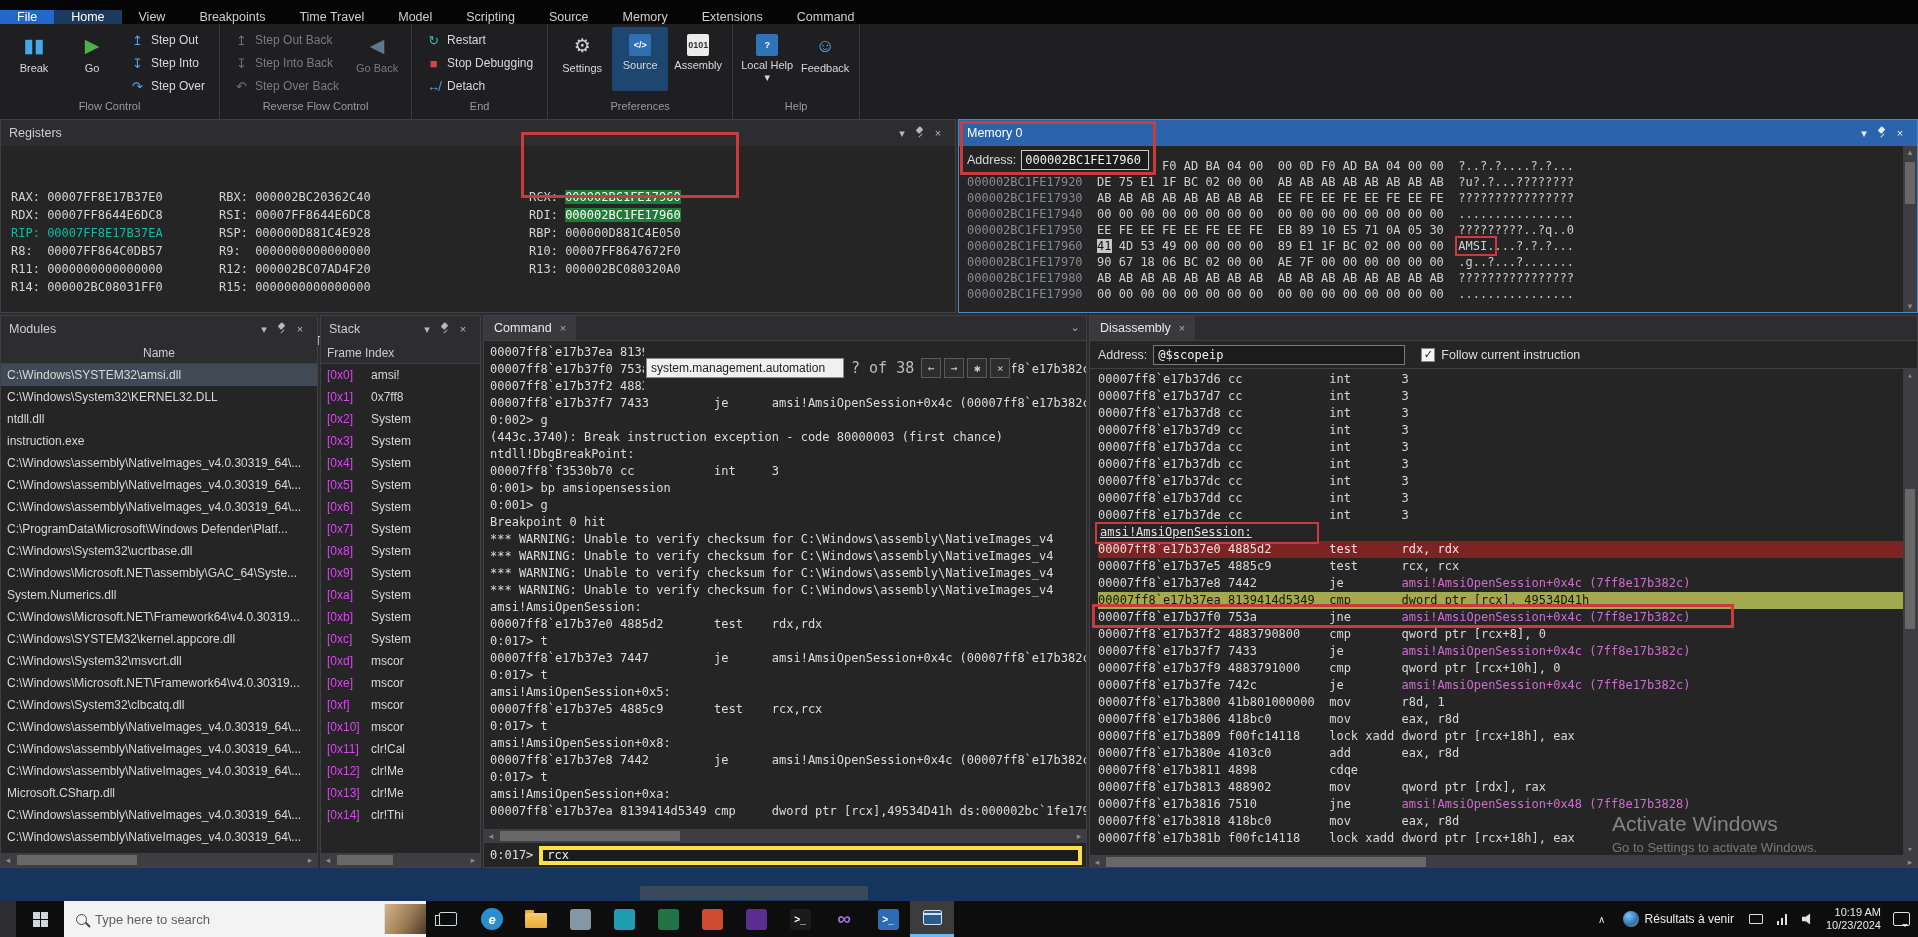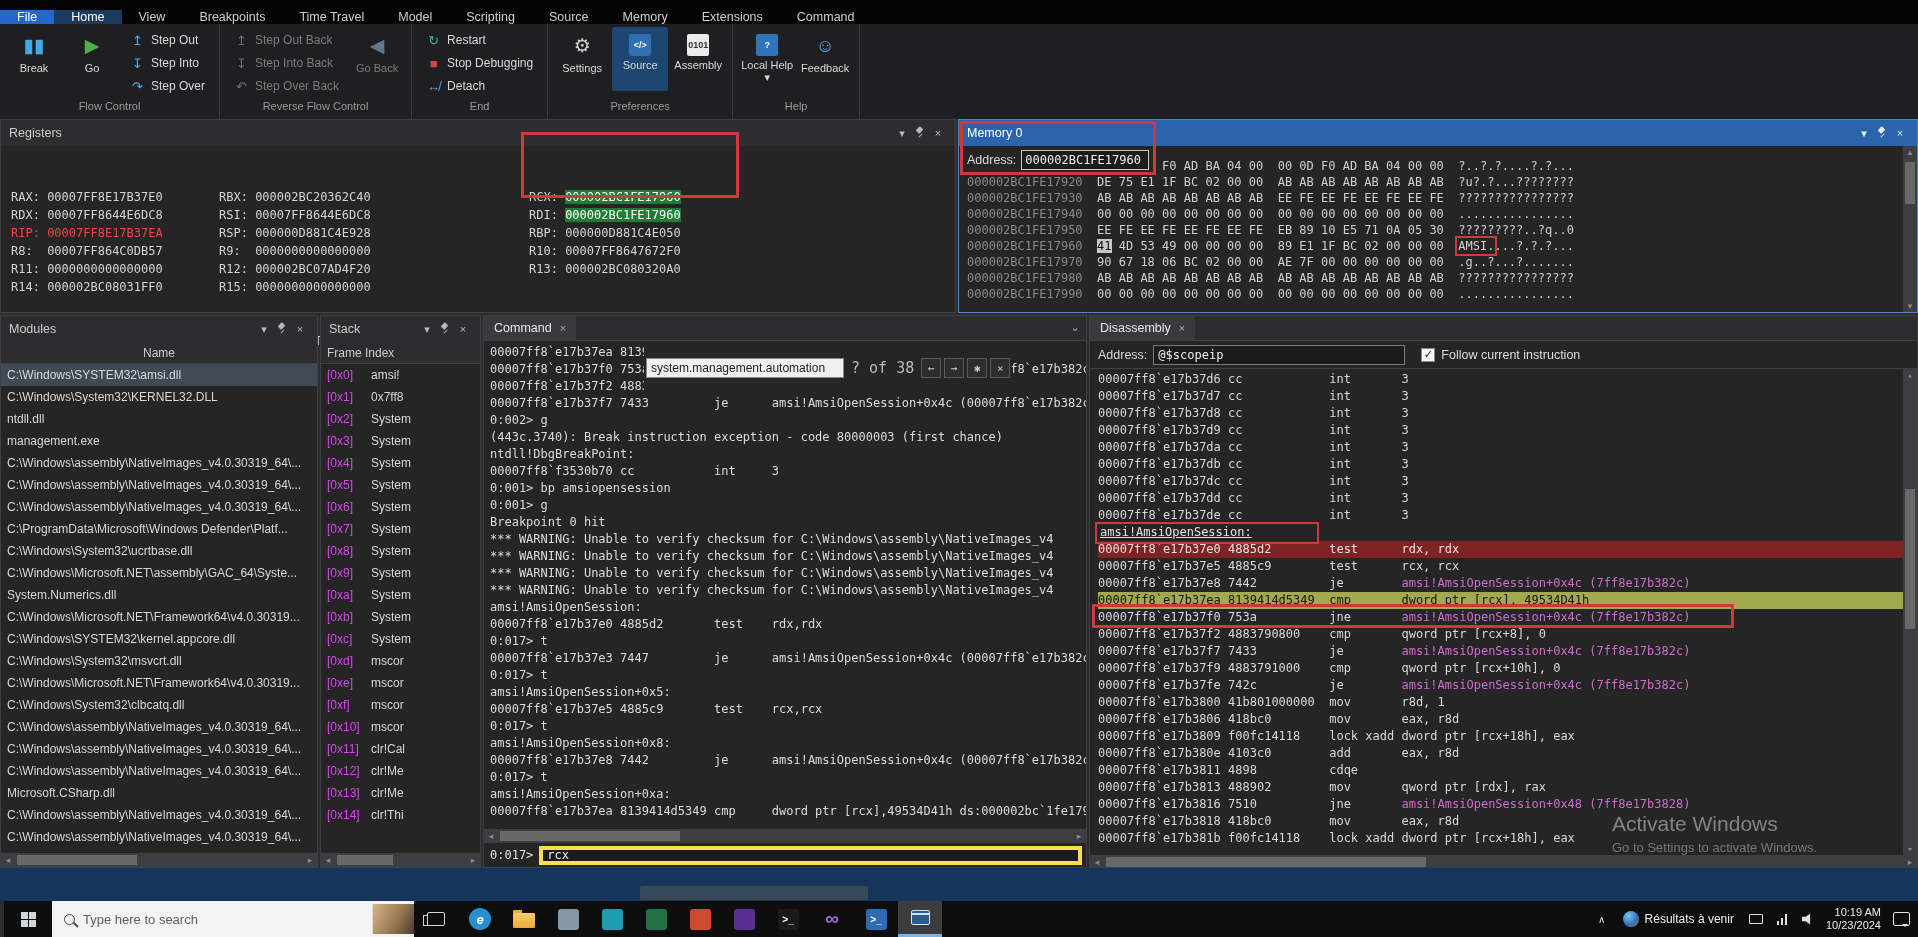--- a/index.html
+++ b/index.html
@@ -54,21 +54,21 @@
   .harr{position:absolute;top:0;width:14px;height:14px;color:#8b8b8b;font-size:9px;text-align:center;line-height:14px}
   .hthumb{position:absolute;top:2px;height:10px;background:#686868}
 
   
   #panel-registers{top:119px;left:0;width:956px;height:194px}
   .regs-body{position:relative;padding:6px 0 0 10px;font-family:var(--mono);font-size:12px;line-height:18px;white-space:pre;overflow:visible}
   .reg-row{display:flex}
   .reg-cell{white-space:pre}
   .col0{width:208px}.col1{width:310px}
   .reg-v.v-sel{background:#1d7d35;color:#fff}
-  .c-rip,.c-rip span{color:#ef4444}
+  .c-rip,.c-rip span{color:#14b8a6}
   .reg-line{white-space:pre}
   .regs-redbox{position:absolute;left:520px;top:-14px;width:218px;height:66px;border:3px solid var(--red);z-index:5;pointer-events:none}
 
   
   #panel-memory{top:119px;left:958px;right:0;height:194px;border:1px solid #4a86c8}
   #panel-memory .ptitle{background:#2b64ad;color:#fff}
   #panel-memory .tb-ic-btn{color:#e8eef5}
   #panel-memory .pin::before,#panel-memory .pin::after{background:#e8eef5}
   .mem-body{position:relative;height:166px;overflow:hidden}
   .mem-rows{position:absolute;left:0;right:16px;top:12px;font-family:var(--mono);font-size:12px;line-height:16px}
@@ -120,21 +120,21 @@
   .dr{white-space:pre;height:17px;overflow:hidden}
   .dr-sym{color:#cf6ccf}
   .dr-bp{background:#7e2323;color:#f2dede}
   .dr-cur{background:#a3a94e;color:#15150a}
   .dr-labelrow{overflow:visible;position:relative;z-index:3}
   .dr-label{display:inline-block;width:224px;border:2px solid var(--red);padding:0 0 1px 3px;margin:-3px 0 0 -3px;text-decoration:underline;color:#e2e2e2;background:rgba(37,37,38,.6)}
   .redbox{position:absolute;border:3px solid var(--red);z-index:4;pointer-events:none}
 
   
   #statusbar{position:absolute;top:868px;left:0;right:0;height:33px;background:#15355c}
-  #taskbar{position:absolute;top:901px;left:4px;right:0;height:36px;background:#0d0d0d;display:flex;align-items:flex-start}
+  #taskbar{position:absolute;top:901px;left:16px;right:0;height:36px;background:#0d0d0d;display:flex;align-items:flex-start}
   .start-btn{width:48px;height:36px;display:flex;align-items:center;justify-content:center}
   .win-grid{display:grid;grid-template-columns:7px 7px;grid-template-rows:7px 7px;gap:1px}
   .win-grid span{background:#cfd6dc}
   .search-box{width:362px;height:36px;background:#f3f3f3;display:flex;align-items:center;padding:0 0 0 12px;gap:8px}
   .mag{width:11px;height:11px;border:1.6px solid #4a4a4a;border-radius:50%;position:relative;flex:none}
   .mag::after{content:"";position:absolute;width:6px;height:1.6px;background:#4a4a4a;right:-5px;bottom:-2px;transform:rotate(45deg)}
   .search-input{flex:1;border:none;background:transparent;font-size:13px;color:#3c3c3c;outline:none}
   .search-input::placeholder{color:#5f5f5f}
   .cat-thumb{width:42px;height:30px;flex:none;background:linear-gradient(120deg,#d7b58a,#9a7a55 55%,#4a3a2a);border-left:1px solid #ddd}
   #taskbar-apps{display:flex;align-items:center;height:36px}
@@ -343,21 +343,21 @@
       <span class="sp"></span>
     <span class="tb-ic-btn">▾</span>
     <span class="tb-ic-btn"><span class="pin"></span></span>
     <span class="tb-ic-btn">×</span>
   </div>
   <div class="colhdr center">Name</div>
   <div class="mod-list">
       <div class="mod-row sel">C:\Windows\SYSTEM32\amsi.dll</div>
       <div class="mod-row">C:\Windows\System32\KERNEL32.DLL</div>
       <div class="mod-row">ntdll.dll</div>
-      <div class="mod-row">management.exe</div>
+      <div class="mod-row">instruction.exe</div>
       <div class="mod-row">C:\Windows\assembly\NativeImages_v4.0.30319_64\...</div>
       <div class="mod-row">C:\Windows\assembly\NativeImages_v4.0.30319_64\...</div>
       <div class="mod-row">C:\Windows\assembly\NativeImages_v4.0.30319_64\...</div>
       <div class="mod-row">C:\ProgramData\Microsoft\Windows Defender\Platf...</div>
       <div class="mod-row">C:\Windows\System32\ucrtbase.dll</div>
       <div class="mod-row">C:\Windows\Microsoft.NET\assembly\GAC_64\Syste...</div>
       <div class="mod-row">System.Numerics.dll</div>
       <div class="mod-row">C:\Windows\Microsoft.NET\Framework64\v4.0.30319...</div>
       <div class="mod-row">C:\Windows\SYSTEM32\kernel.appcore.dll</div>
       <div class="mod-row">C:\Windows\System32\msvcrt.dll</div>

